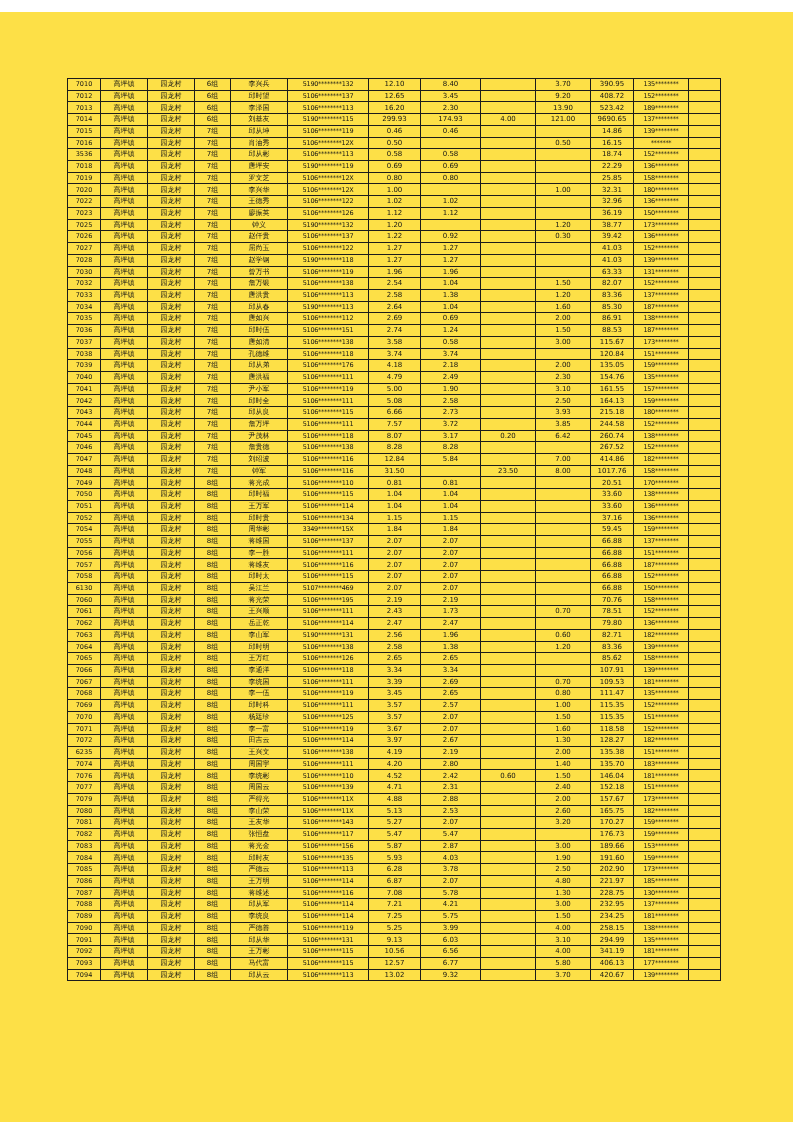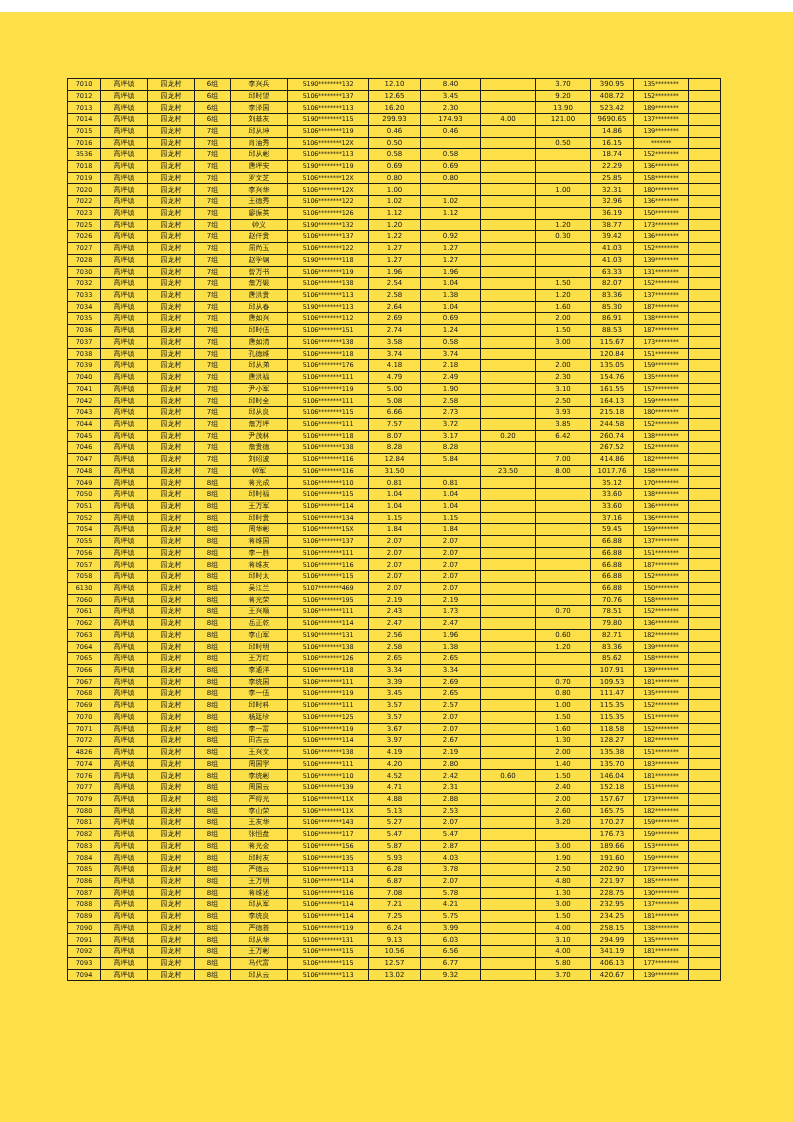--- a/index.html
+++ b/index.html
@@ -583,21 +583,21 @@
           <td class="cell-serial">7049</td>
           <td class="cell-town">高坪镇</td>
           <td class="cell-village">园龙村</td>
           <td class="cell-group">8组</td>
           <td class="cell-name">蒋光成</td>
           <td class="cell-id_number">5106********110</td>
           <td class="cell-total_area">0.81</td>
           <td class="cell-area_a">0.81</td>
           <td class="cell-area_b"></td>
           <td class="cell-area_c"></td>
-          <td class="cell-amount">35.12</td>
+          <td class="cell-amount">20.51</td>
           <td class="cell-phone">170********</td>
           <td class="cell-note"></td>
         </tr>
         <tr>
           <td class="cell-serial">7050</td>
           <td class="cell-town">高坪镇</td>
           <td class="cell-village">园龙村</td>
           <td class="cell-group">8组</td>
           <td class="cell-name">邱时福</td>
           <td class="cell-id_number">5106********115</td>
@@ -638,21 +638,21 @@
           <td class="cell-amount">37.16</td>
           <td class="cell-phone">136********</td>
           <td class="cell-note"></td>
         </tr>
         <tr>
           <td class="cell-serial">7054</td>
           <td class="cell-town">高坪镇</td>
           <td class="cell-village">园龙村</td>
           <td class="cell-group">8组</td>
           <td class="cell-name">周华彬</td>
-          <td class="cell-id_number">5106********15X</td>
+          <td class="cell-id_number">3349********15X</td>
           <td class="cell-total_area">1.84</td>
           <td class="cell-area_a">1.84</td>
           <td class="cell-area_b"></td>
           <td class="cell-area_c"></td>
           <td class="cell-amount">59.45</td>
           <td class="cell-phone">159********</td>
           <td class="cell-note"></td>
         </tr>
         <tr>
           <td class="cell-serial">7055</td>
@@ -918,21 +918,21 @@
           <td class="cell-id_number">5106********114</td>
           <td class="cell-total_area">3.97</td>
           <td class="cell-area_a">2.67</td>
           <td class="cell-area_b"></td>
           <td class="cell-area_c">1.30</td>
           <td class="cell-amount">128.27</td>
           <td class="cell-phone">182********</td>
           <td class="cell-note"></td>
         </tr>
         <tr>
-          <td class="cell-serial">4826</td>
+          <td class="cell-serial">6235</td>
           <td class="cell-town">高坪镇</td>
           <td class="cell-village">园龙村</td>
           <td class="cell-group">8组</td>
           <td class="cell-name">王兴文</td>
           <td class="cell-id_number">5106********138</td>
           <td class="cell-total_area">4.19</td>
           <td class="cell-area_a">2.19</td>
           <td class="cell-area_b"></td>
           <td class="cell-area_c">2.00</td>
           <td class="cell-amount">135.38</td>
@@ -1149,21 +1149,21 @@
           <td class="cell-phone">181********</td>
           <td class="cell-note"></td>
         </tr>
         <tr>
           <td class="cell-serial">7090</td>
           <td class="cell-town">高坪镇</td>
           <td class="cell-village">园龙村</td>
           <td class="cell-group">8组</td>
           <td class="cell-name">严德善</td>
           <td class="cell-id_number">5106********119</td>
-          <td class="cell-total_area">6.24</td>
+          <td class="cell-total_area">5.25</td>
           <td class="cell-area_a">3.99</td>
           <td class="cell-area_b"></td>
           <td class="cell-area_c">4.00</td>
           <td class="cell-amount">258.15</td>
           <td class="cell-phone">138********</td>
           <td class="cell-note"></td>
         </tr>
         <tr>
           <td class="cell-serial">7091</td>
           <td class="cell-town">高坪镇</td>

